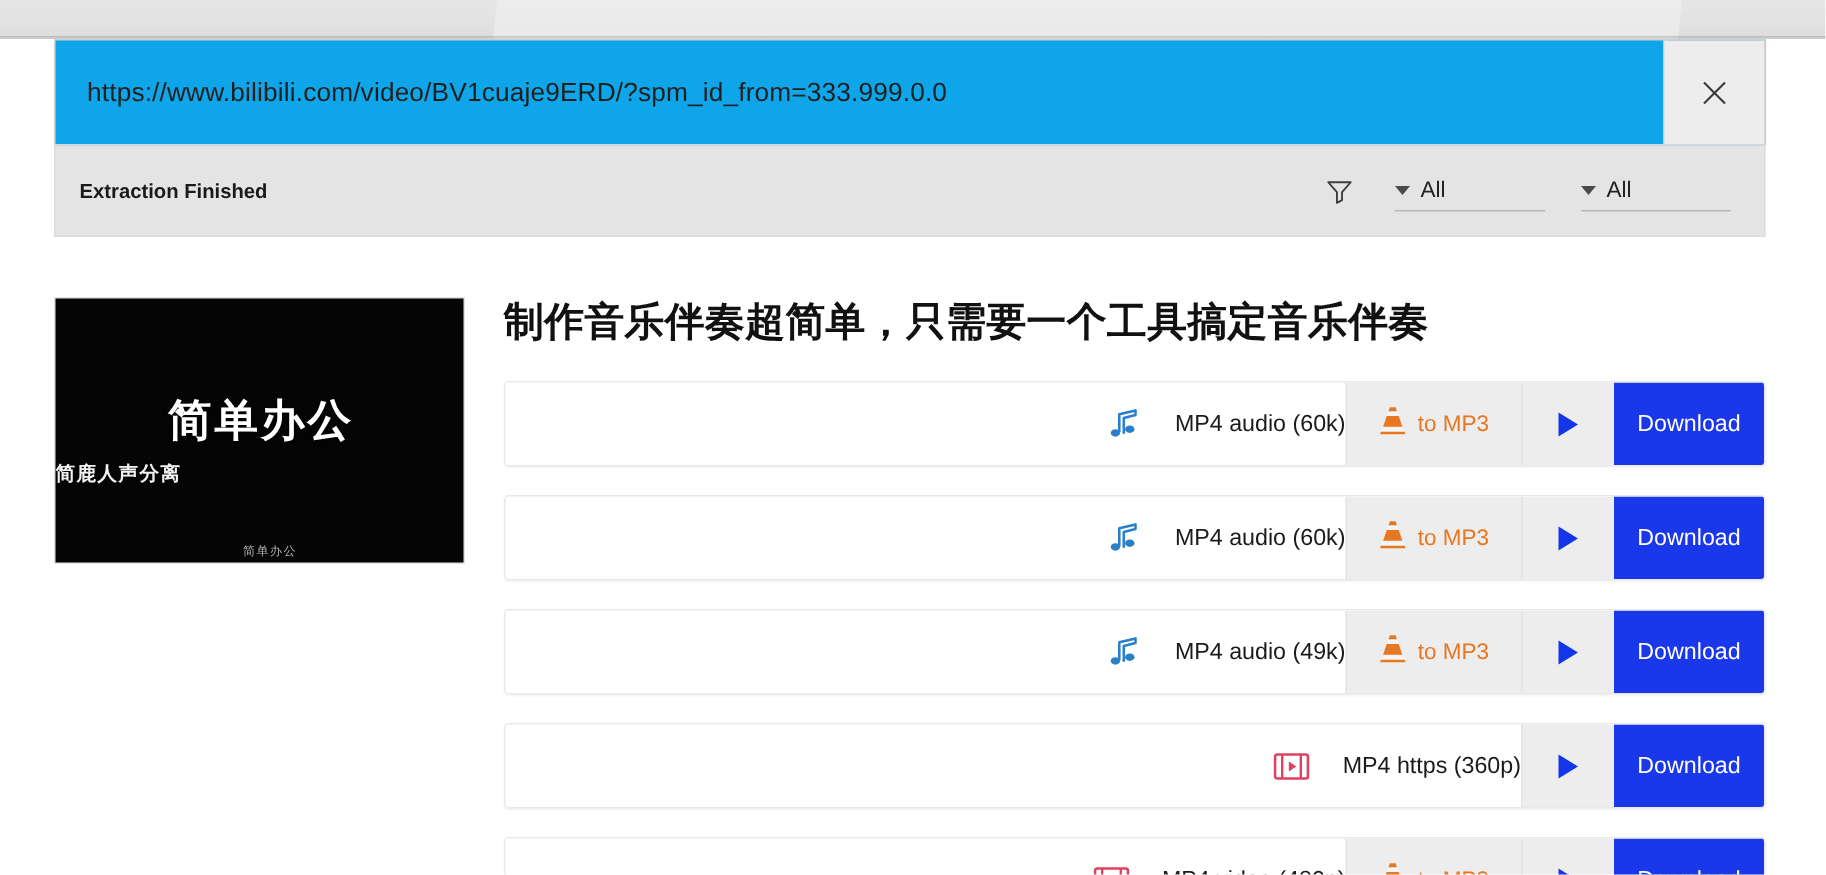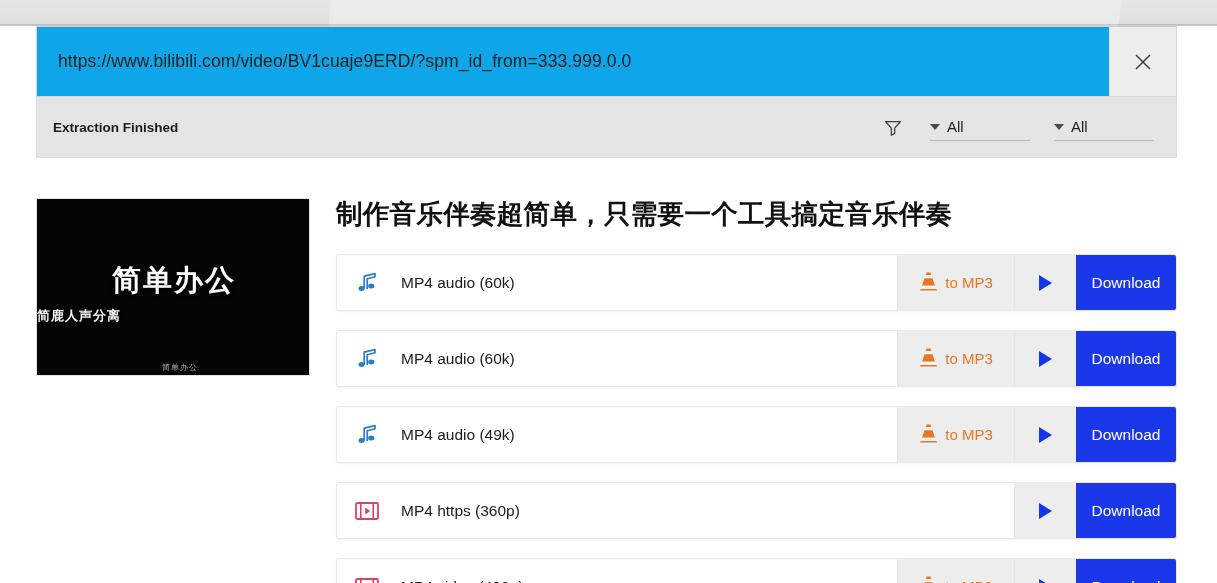--- a/index.html
+++ b/index.html
@@ -162,20 +162,21 @@
     background: #ffffff;
     border: 1px solid #e9e9e9;
     border-radius: 3px;
     box-shadow: 0 1px 2px rgba(0,0,0,.05);
     overflow: hidden;
   }
   .row-main {
     flex: 1;
     display: flex; align-items: center;
     padding-left: 18px;
+    justify-content: flex-end;
   }
   .row-icon { width: 34px; display: flex; align-items: center; }
   .row-label {
     font-size: 15.5px; color: #1b1b1b;
     margin-left: 12px;
   }
 
   .btn-mp3 {
     width: 117px;
     background: #ededed;

